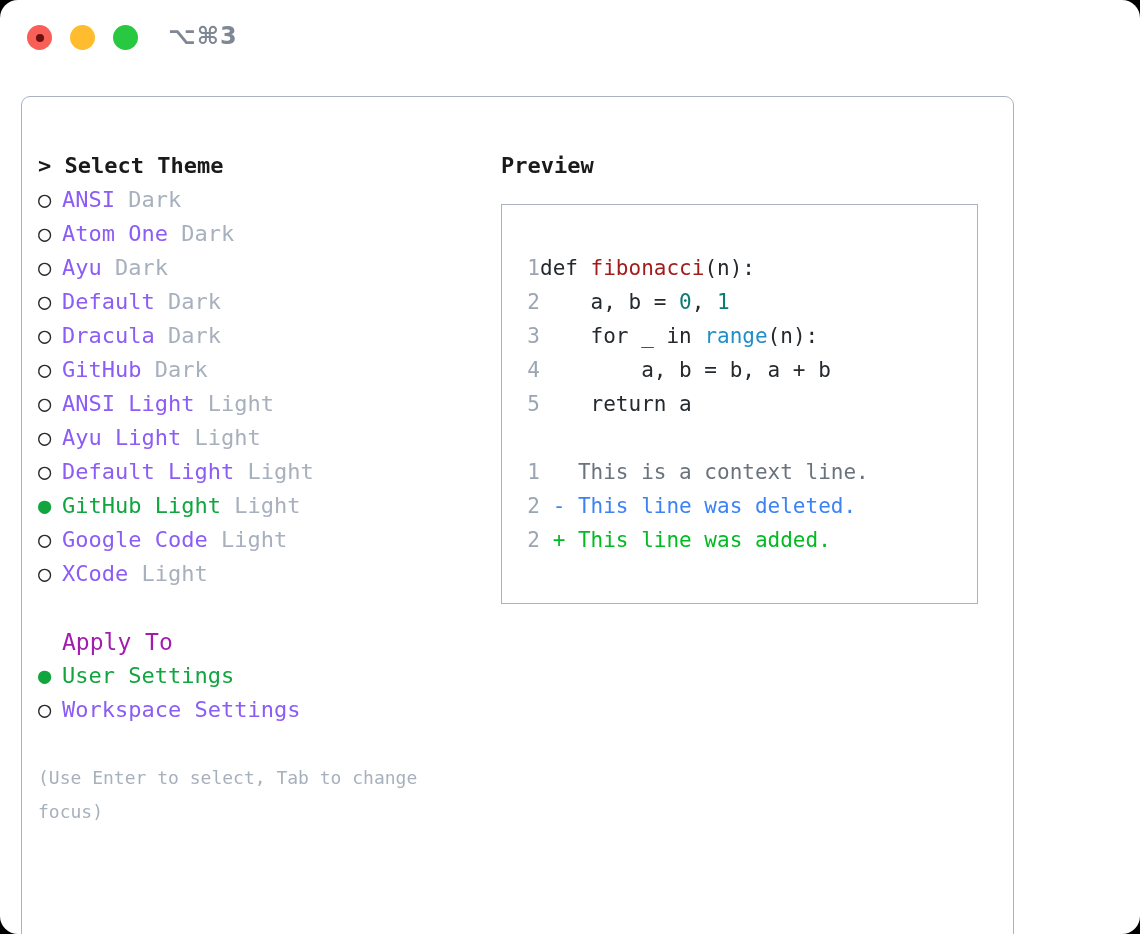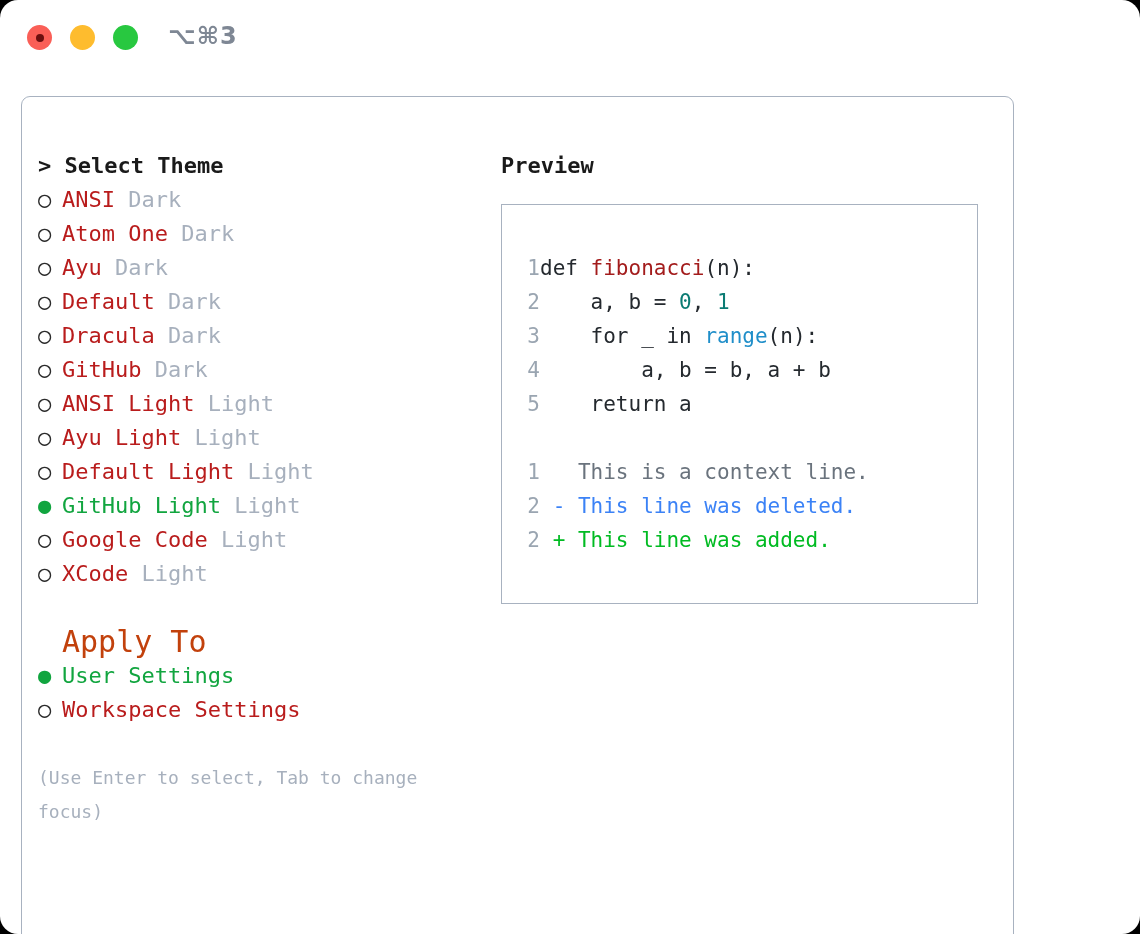--- a/index.html
+++ b/index.html
@@ -109,30 +109,30 @@
     white-space: pre;
     display: block;
   }
   .bullet {
     display: inline-block;
     width: 24px;
     color: #2b2b2b;
   }
   .opt-row.selected .bullet { color: #11a53f; }
   .opt-row.selected .opt-label { color: #11a53f; }
-  .opt-label { color: #b91c1c; }
+  .opt-label { color: #8b5cf6; }
   .opt-kind {
     color: #a7b0bd;
   }
   .spacer-row { height: 34px; }
 
   .apply-head {
-    font-size: 30px;
-    line-height: 34px;
-    color: #c2410c;
+    font-size: 23px;
+    line-height: 34px;
+    color: #a21caf;
     white-space: pre;
   }
   .hint {
     margin-top: 34px;
     font-size: 18px;
     line-height: 34px;
     color: #a7b0bd;
     width: 400px;
   }
 

